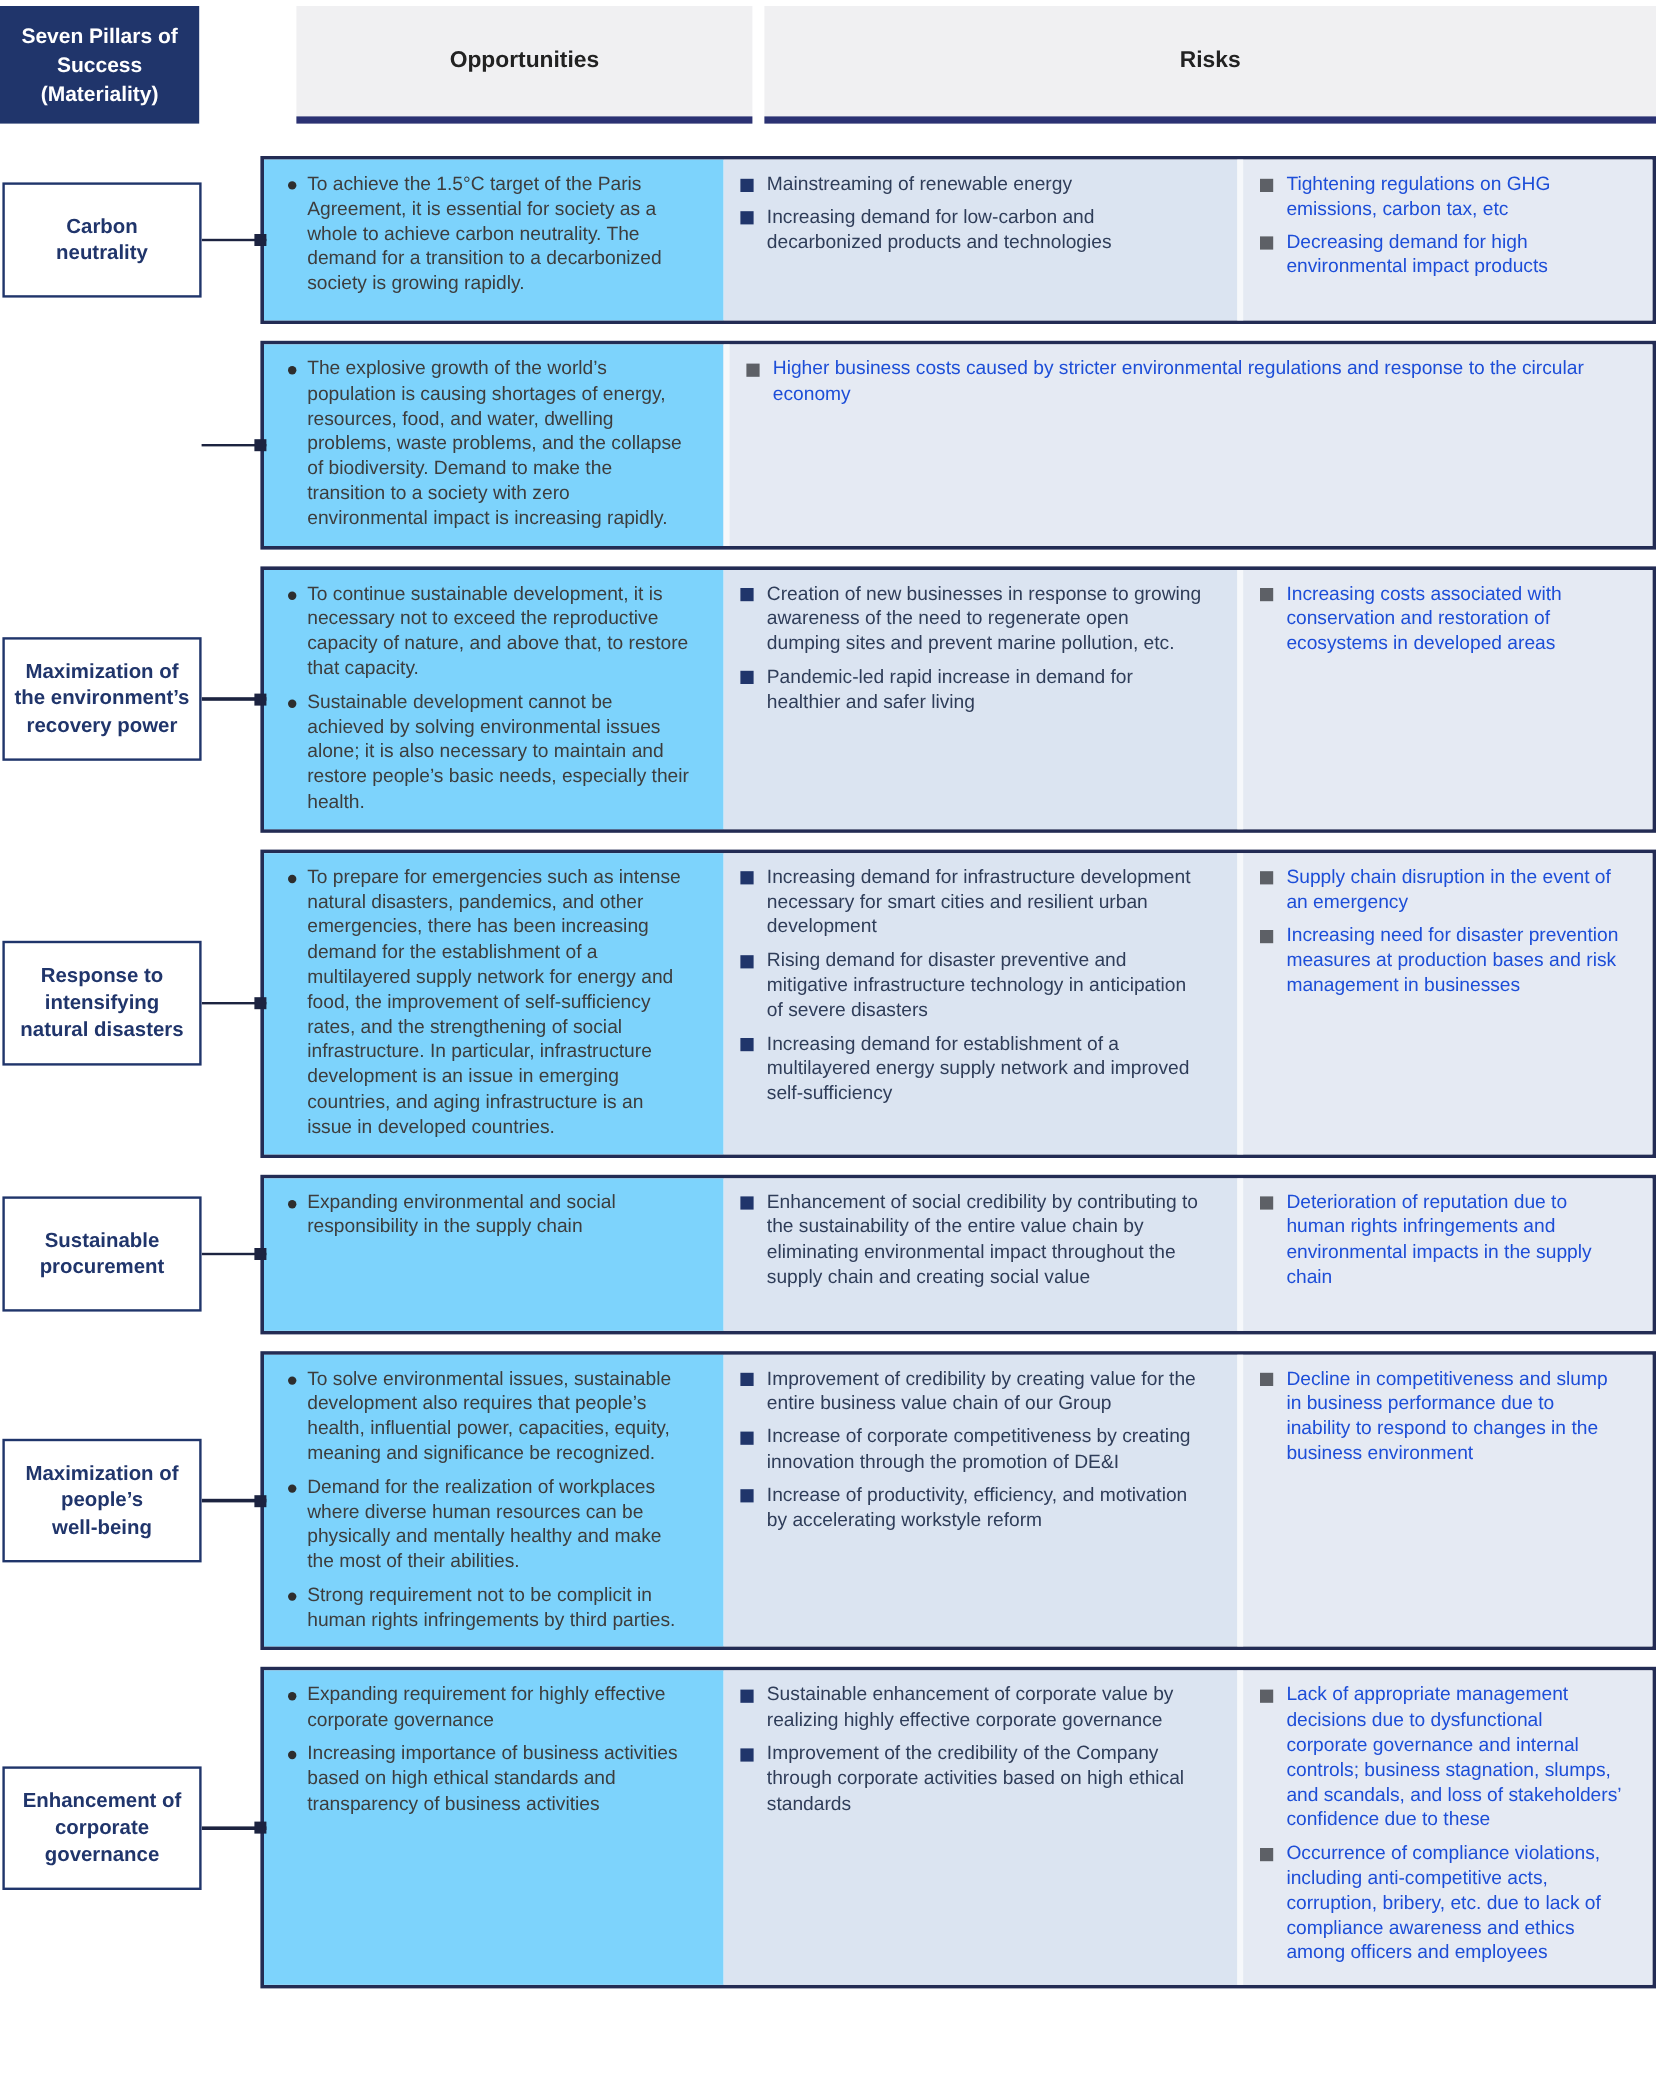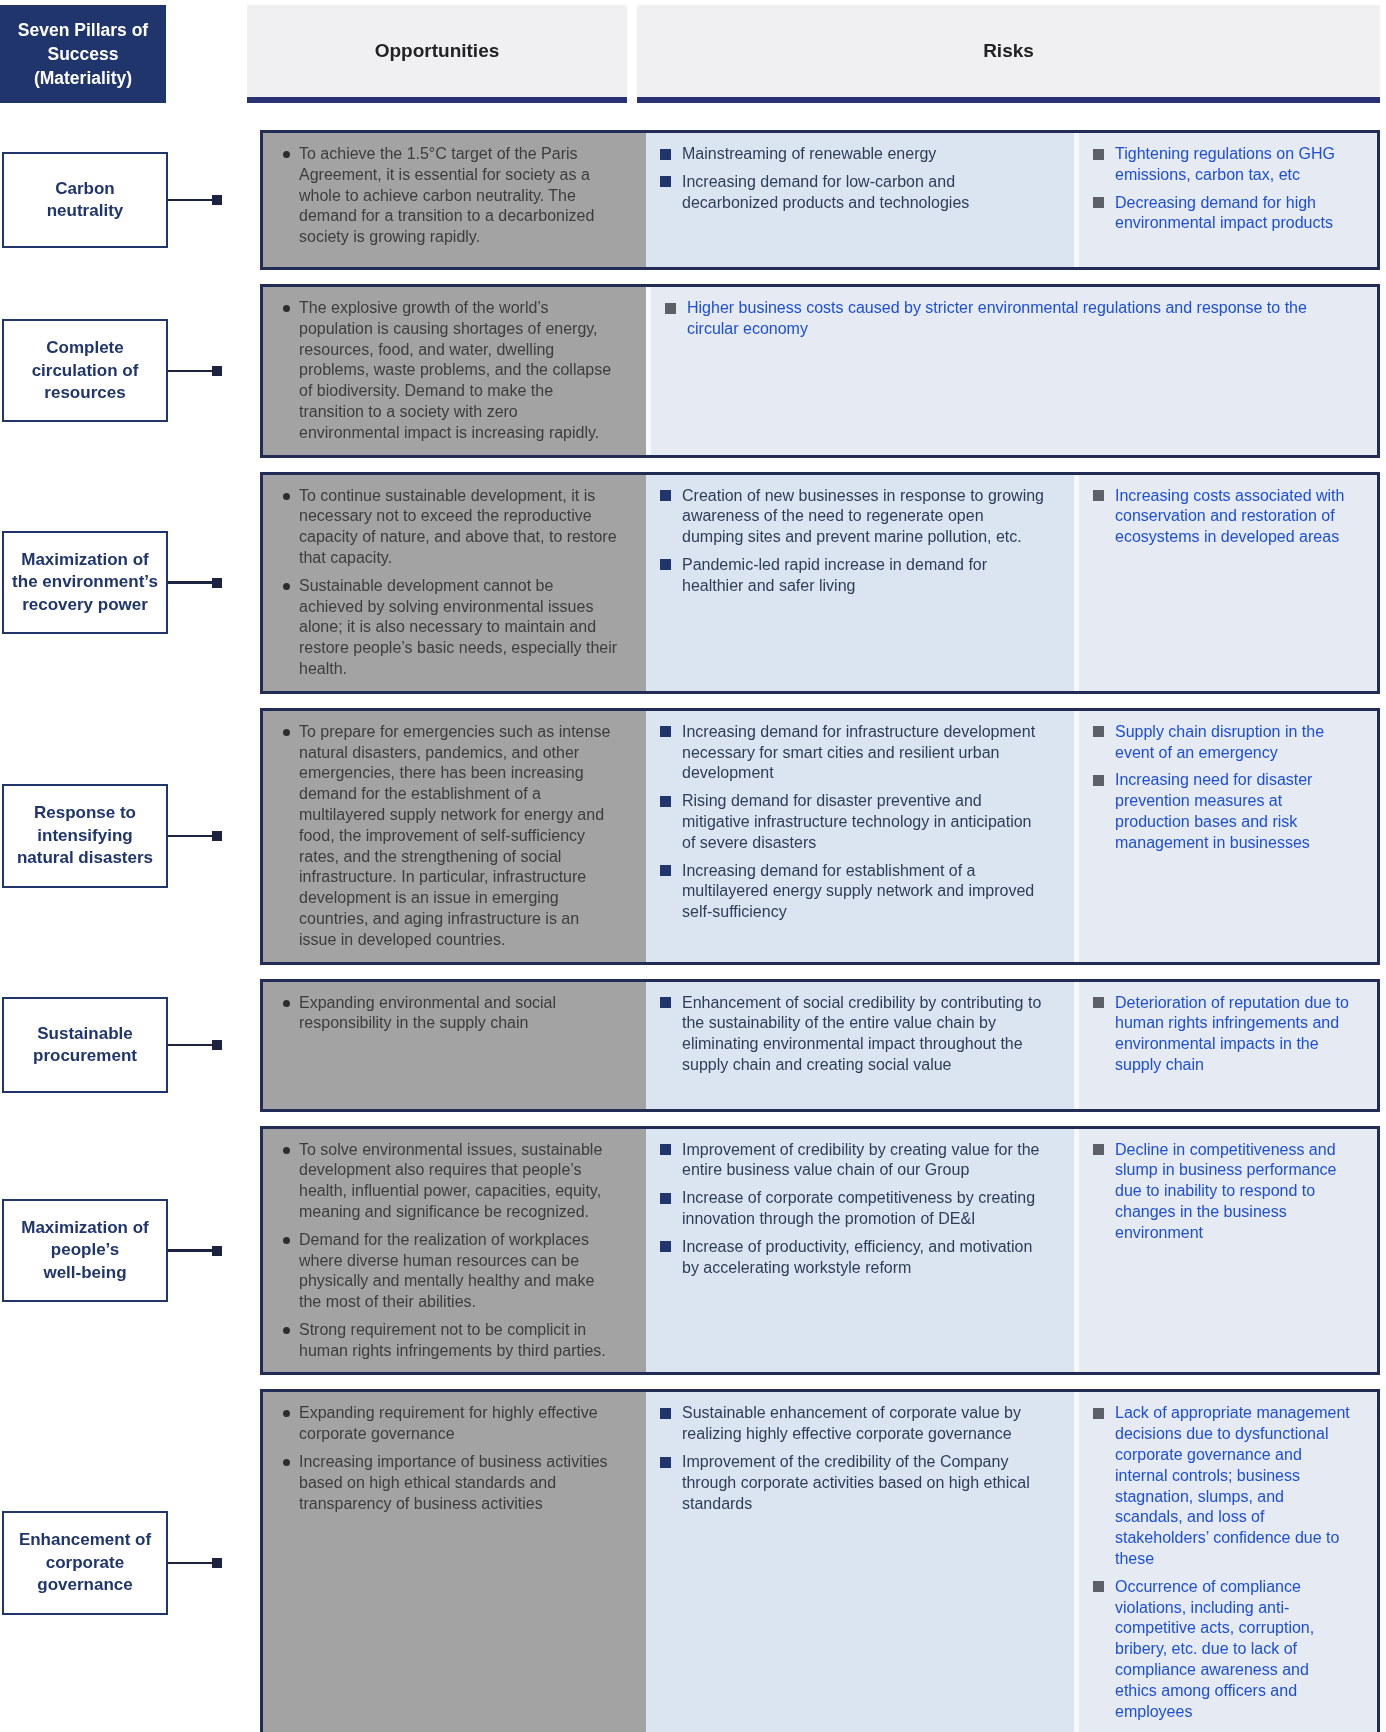--- a/index.html
+++ b/index.html
@@ -28,21 +28,21 @@
 
   
   #rows { margin-top: 27px; }
   .row { display: flex; align-items: stretch; }
   .row + .row { margin-top: 14px; }
   .row:nth-child(1) { min-height: 140px; }
   .row:nth-child(5) { min-height: 133px; }
   .row:nth-child(7) { min-height: 268px; }
 
   .pillar-col {
-    width: 260px; flex: 0 0 auto; position: relative;
+    width: 217px; flex: 0 0 auto; position: relative;
     display: flex; align-items: center;
   }
   .pillar-box {
     width: 166px; margin-left: 2px; min-height: 96px;
     border: 2.5px solid var(--accent-navy, #20356b); background: #ffffff;
     color: var(--accent-navy, #20356b); font-weight: bold; font-size: 17px; line-height: 1.32;
     display: flex; align-items: center; justify-content: center;
     text-align: center; white-space: pre-line; padding: 16px 6px;
     position: relative; z-index: 1;
   }
@@ -53,21 +53,21 @@
   .connector-square {
     position: absolute; right: 0; top: 50%; width: 10px; height: 10px;
     margin-top: -5px; background: #1c2340;
   }
 
   .row-box {
     flex: 1 1 auto; border: 3px solid var(--border-navy, #232c54);
     display: flex; align-items: stretch; background: #ffffff;
   }
   .cell { padding: 11px 14px; }
-  .cell-awareness { width: 383px; flex: 0 0 auto; background: #a3a3a3; padding: 11px 26px 11px 16px; }
+  .cell-awareness { width: 383px; flex: 0 0 auto; background: #7dd3fc; padding: 11px 26px 11px 16px; }
   .cell-opp  { width: 428px; flex: 0 0 auto; background: var(--opportunity-bg, #dbe4f1); padding-right: 28px; }
   .cell-risk { flex: 1 1 auto; background: var(--risk-bg, #e5eaf3); border-left: 5px solid #f6f8fb; padding-right: 26px; }
 
   ul.list { margin: 0; padding: 0; list-style: none; font-size: 16px; line-height: 1.3; }
   ul.list li { position: relative; }
   ul.list li + li { margin-top: 7px; }
 
   .dot-list { color: #3d3d3d; }
   .dot-list li { padding-left: 20px; }
   .dot-list li::before {
@@ -128,25 +128,20 @@
         <ul class="list sq-list sq-gray">
               <li>Tightening regulations on GHG emissions, carbon tax, etc</li>
               <li>Decreasing demand for high environmental impact products</li>
             </ul>
       </div>
     </div>
   </div>
 
   <div class="row">
     <div class="pillar-col">
-      <div class="pillar-box">
-        <span class="pillar-label">Complete
-circulation of
-resources</span>
-      </div>
       <div class="connector">
         <span class="connector-square"></span>
       </div>
     </div>
     <div class="row-box">
       <div class="cell cell-awareness">
         <ul class="list dot-list">
               <li>The explosive growth of the world’s population is causing shortages of energy, resources, food, and water, dwelling problems, waste problems, and the collapse of biodiversity. Demand to make the transition to a society with zero environmental impact is increasing rapidly.</li>
             </ul>
       </div>

